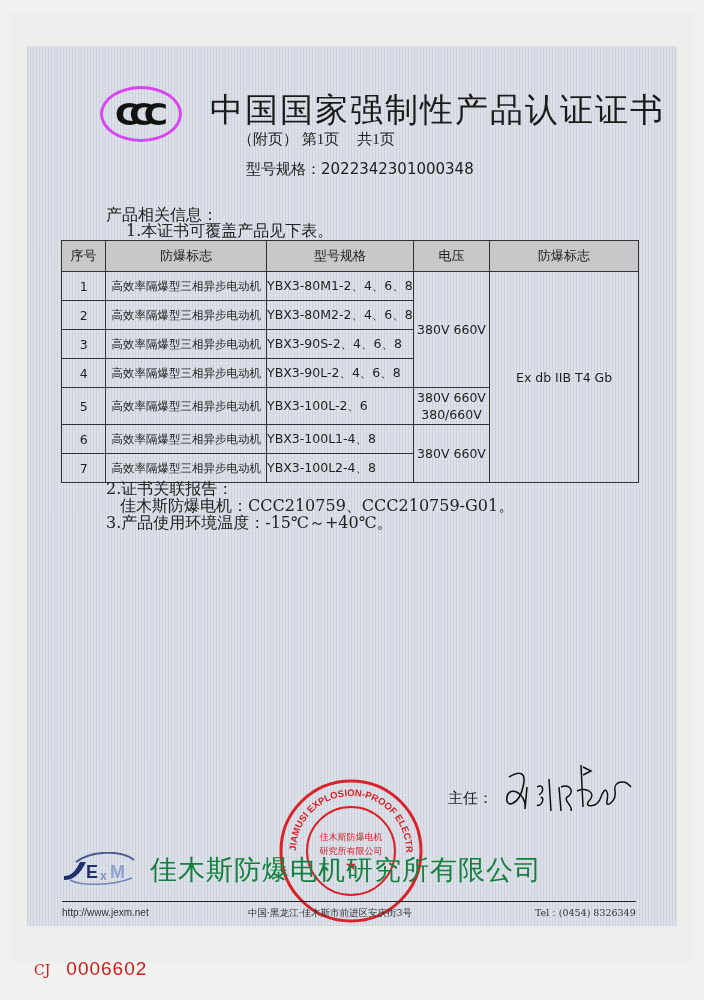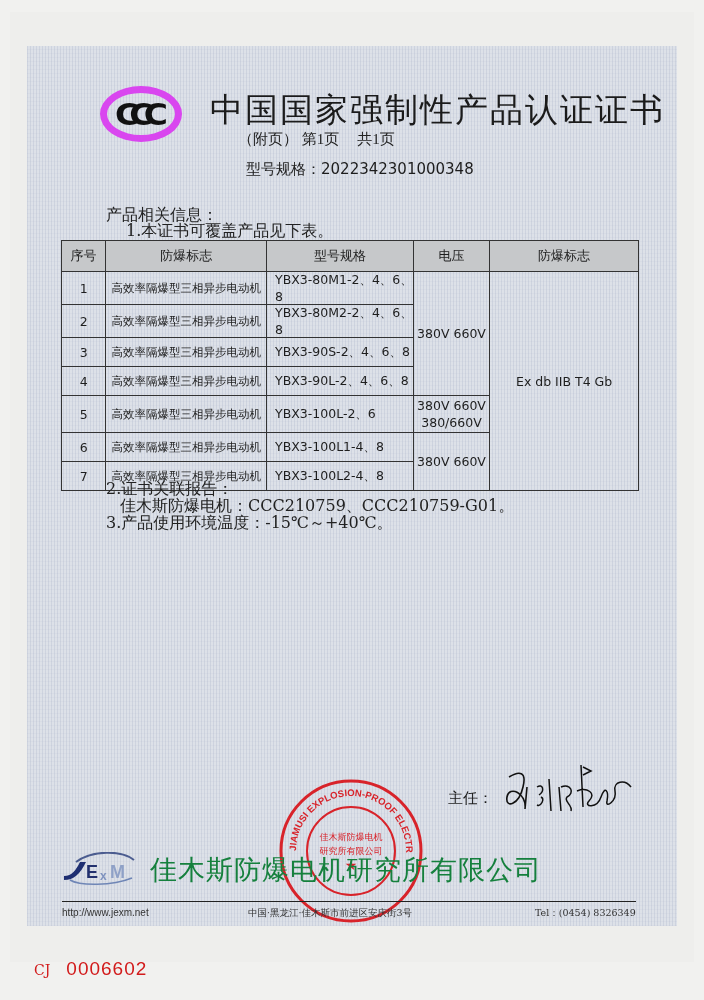--- a/index.html
+++ b/index.html
@@ -15,21 +15,21 @@
     }
     .guilloche {
       position:absolute; left:27px; top:46px; width:650px; height:880px;
       background-color:#dde1e8;
       background-image:
         repeating-linear-gradient(90deg, rgba(160,170,195,0.25) 0 1px, transparent 1px 3px),
         repeating-linear-gradient(0deg, rgba(200,205,220,0.25) 0 1px, transparent 1px 4px);
     }
     .ccc-logo {
       position:absolute; left:100px; top:86px; width:82px; height:56px;
-      border:7px solid #d946ef; border-radius:50%;
+      border:3px solid #d946ef; border-radius:50%;
       display:flex; align-items:center; justify-content:center;
       box-sizing:border-box;
     }
     .ccc-logo span {
       font-family:"DejaVu Sans", sans-serif; font-weight:bold; font-size:30px;
       letter-spacing:-9px; transform:scaleX(1.1); margin-left:-8px; color:#111;
     }
     .title {
       position:absolute; left:210px; top:88px; font-size:33px; letter-spacing:2px;
       color:#1b1b1b; font-family:Liberation Mono, monospace;
@@ -55,21 +55,21 @@
     }
     table.products th, table.products td {
       border:1.5px solid #333; text-align:center; padding:0;
     }
     table.products th {
       background:#c6c8ca; height:30px; font-weight:normal;
       font-family:"DejaVu Serif", serif; font-size:13px;
     }
     table.products td { height:28px; }
     table.products td.name { font-family:"DejaVu Serif", serif; font-size:11.5px; }
-    table.products td.model { text-align:left; padding-left:8px; font-size:12.5px; }
+    table.products td.model { text-align:left; font-size:12.5px; }
     table.products td.volt { line-height:17px; font-size:12.5px; }
     table.products td.mark { font-size:12.5px; }
 
     .director {
       position:absolute; left:448px; top:789px; font-size:15px; color:#1b1b1b;
     }
     .signature { position:absolute; left:497px; top:757px; width:140px; height:70px; }
 
     .stamp { position:absolute; left:278px; top:778px; width:146px; height:146px; }
 

